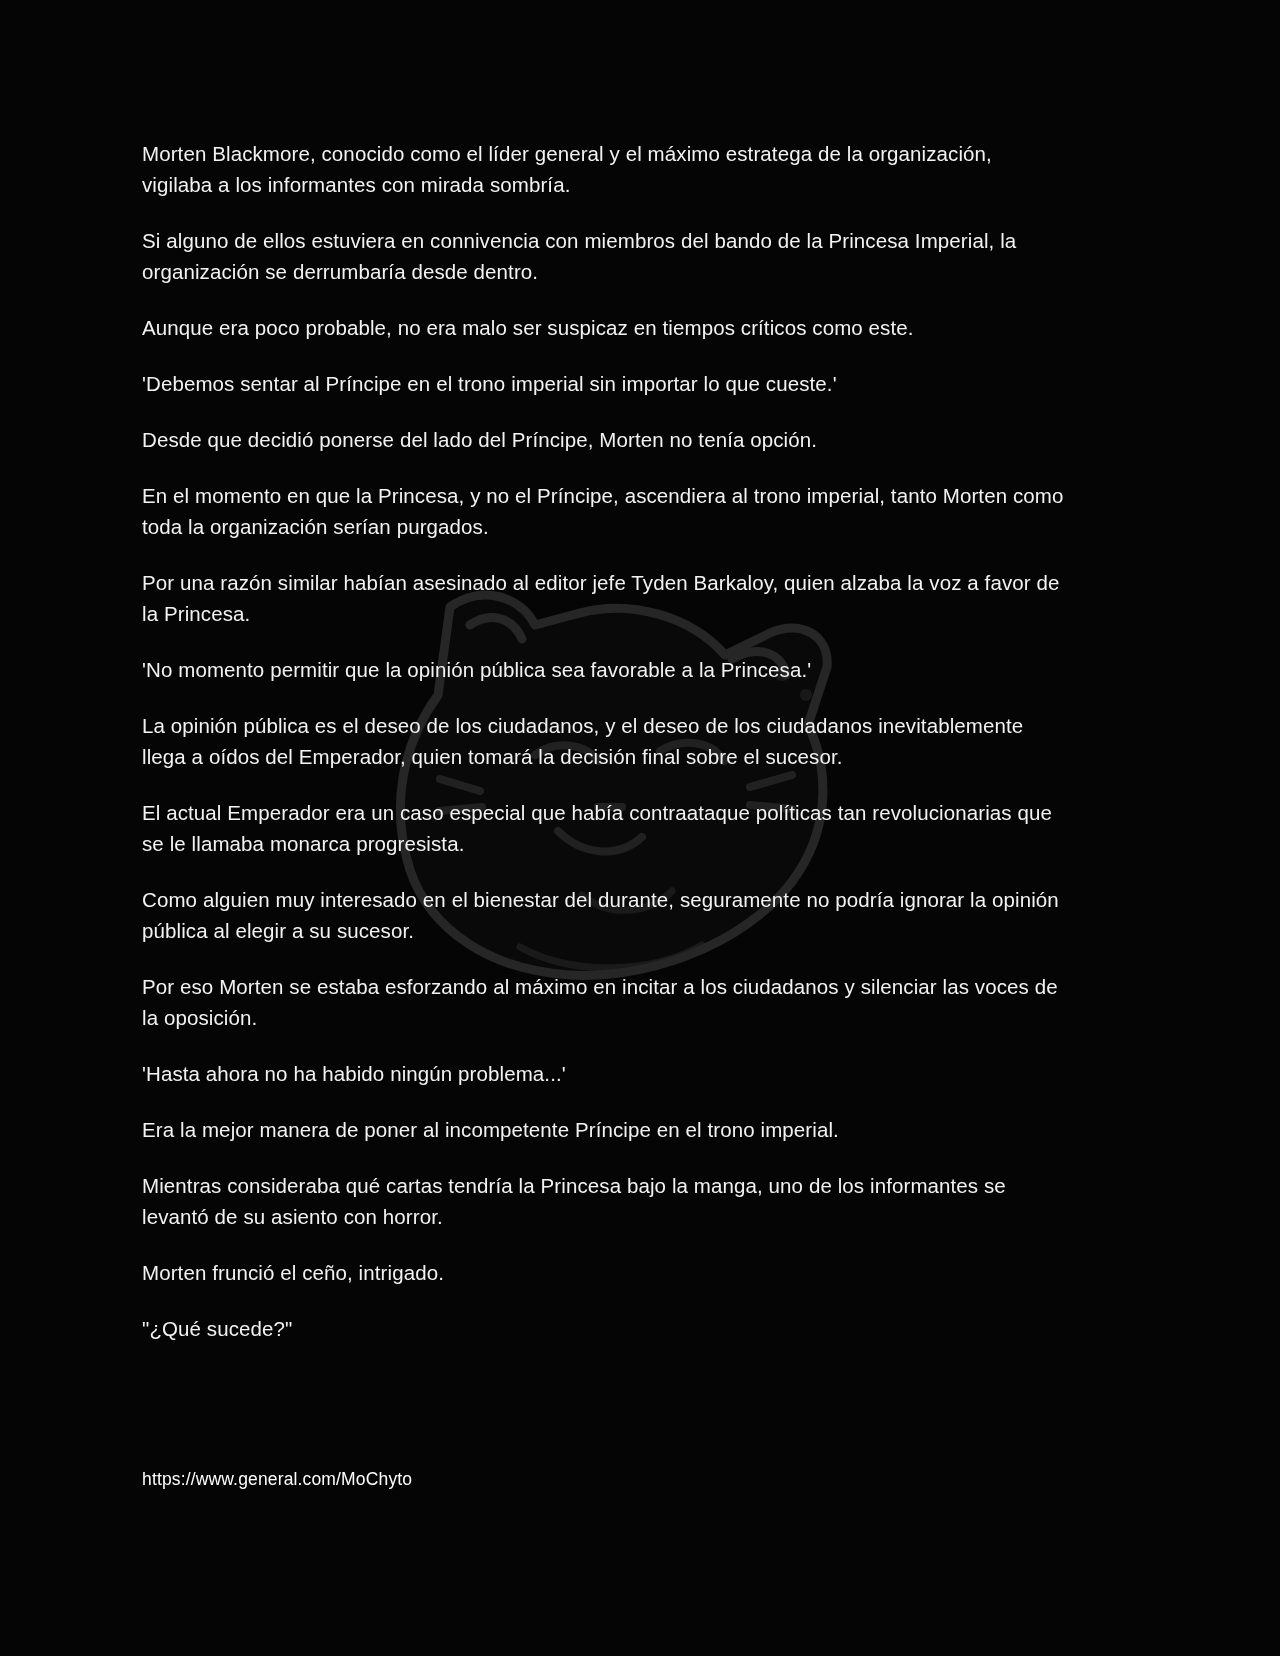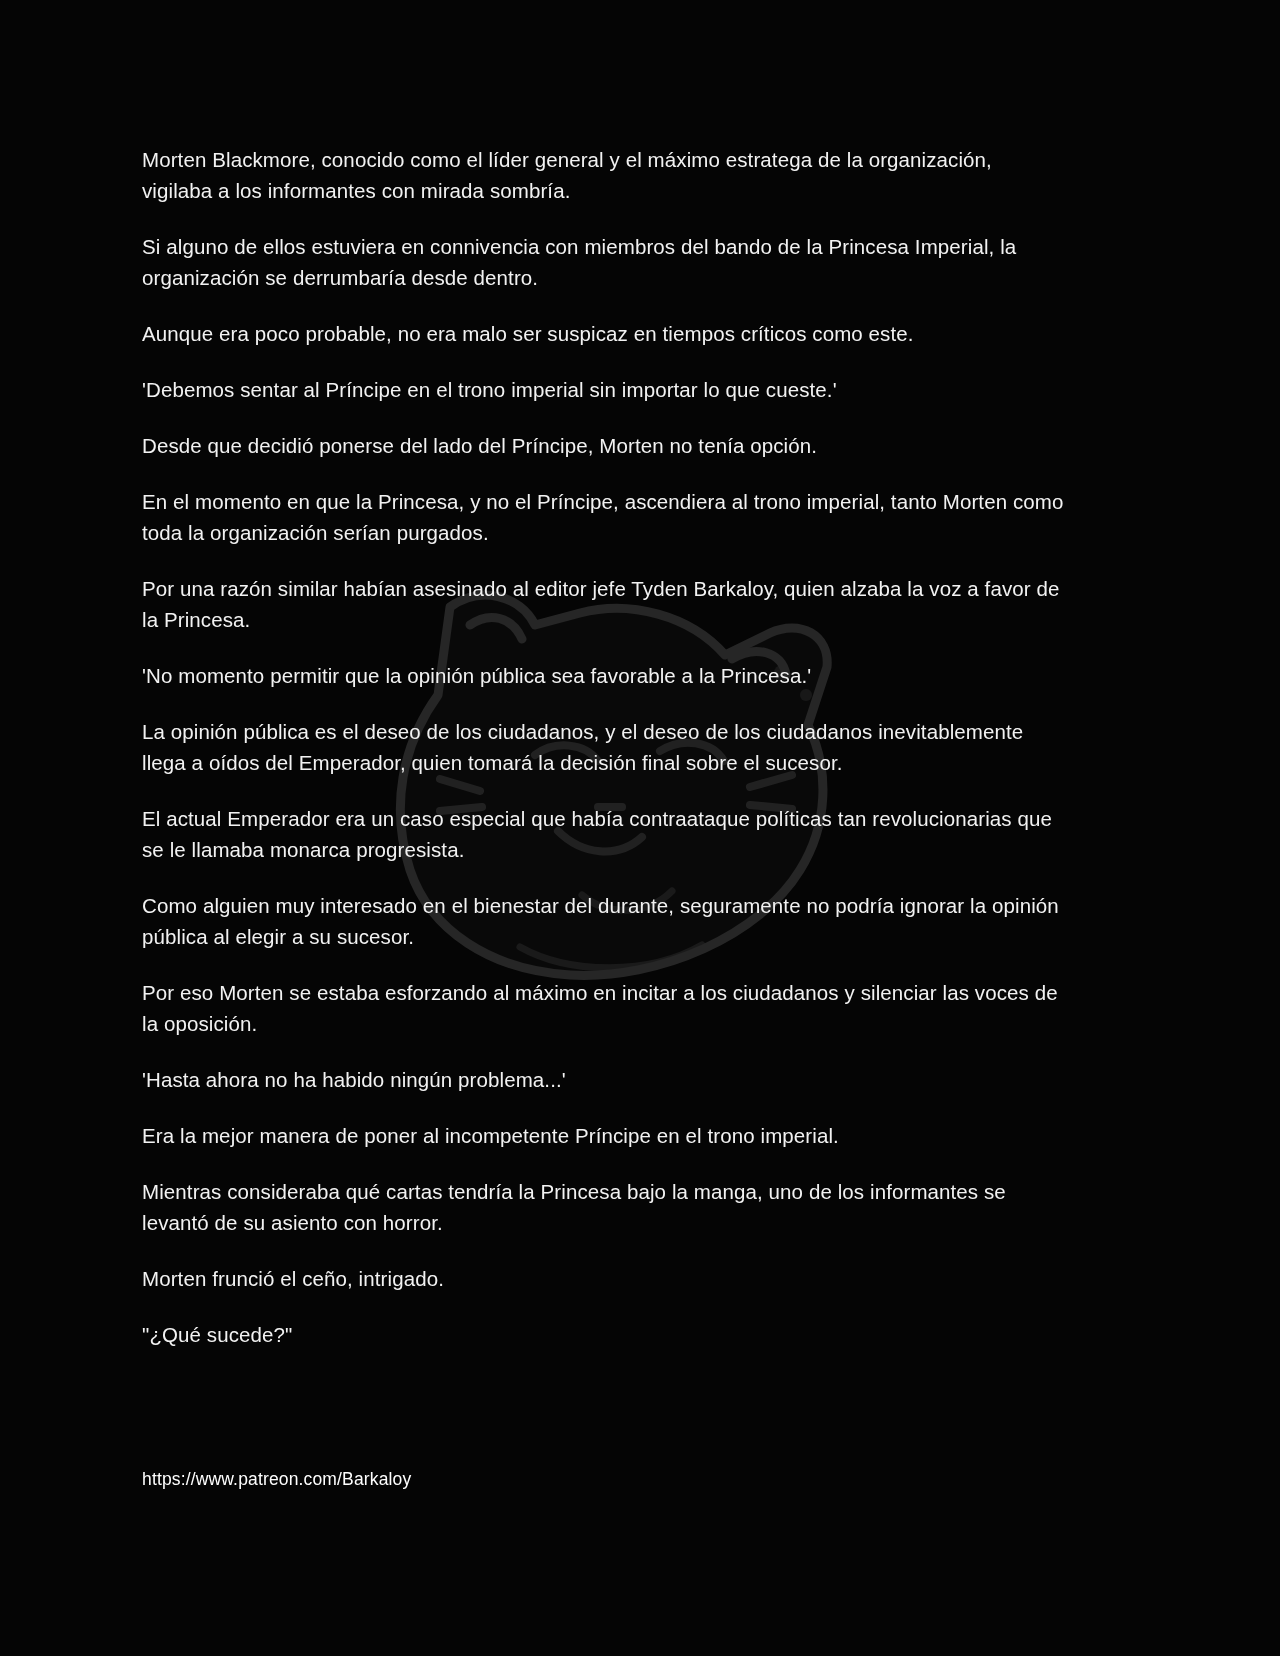--- a/index.html
+++ b/index.html
@@ -39,21 +39,21 @@
   #watermark svg { display: block; width: 100%; height: 100%; }
 
   #content {
     position: absolute;
     left: 142px;
     top: 131px;
     width: 925px;
   }
 
   p.para {
-    margin: 13px 0 25px 0;
+    margin: 7px 0 25px 0;
     color: #f2f2f2;
     font-size: 20.5px;
     line-height: 31px;
     letter-spacing: 0.1px;
     font-weight: 400;
     text-rendering: optimizeLegibility;
   }
 
   #footer {
     position: absolute;
@@ -116,16 +116,16 @@
     <p class="para">Como alguien muy interesado en el bienestar del durante, seguramente no podría ignorar la opinión pública al elegir a su sucesor.</p>
     <p class="para">Por eso Morten se estaba esforzando al máximo en incitar a los ciudadanos y silenciar las voces de la oposición.</p>
     <p class="para">'Hasta ahora no ha habido ningún problema...'</p>
     <p class="para">Era la mejor manera de poner al incompetente Príncipe en el trono imperial.</p>
     <p class="para">Mientras consideraba qué cartas tendría la Princesa bajo la manga, uno de los informantes se levantó de su asiento con horror.</p>
     <p class="para">Morten frunció el ceño, intrigado.</p>
     <p class="para">"¿Qué sucede?"</p>
   </div>
 
   <div id="footer">
-    <a class="link" href="#">https://www.patreon.com/Barkaloy</a>
+    <a class="link" href="#">https://www.general.com/MoChyto</a>
   </div>
 
 </div>
 
 </body></html>

